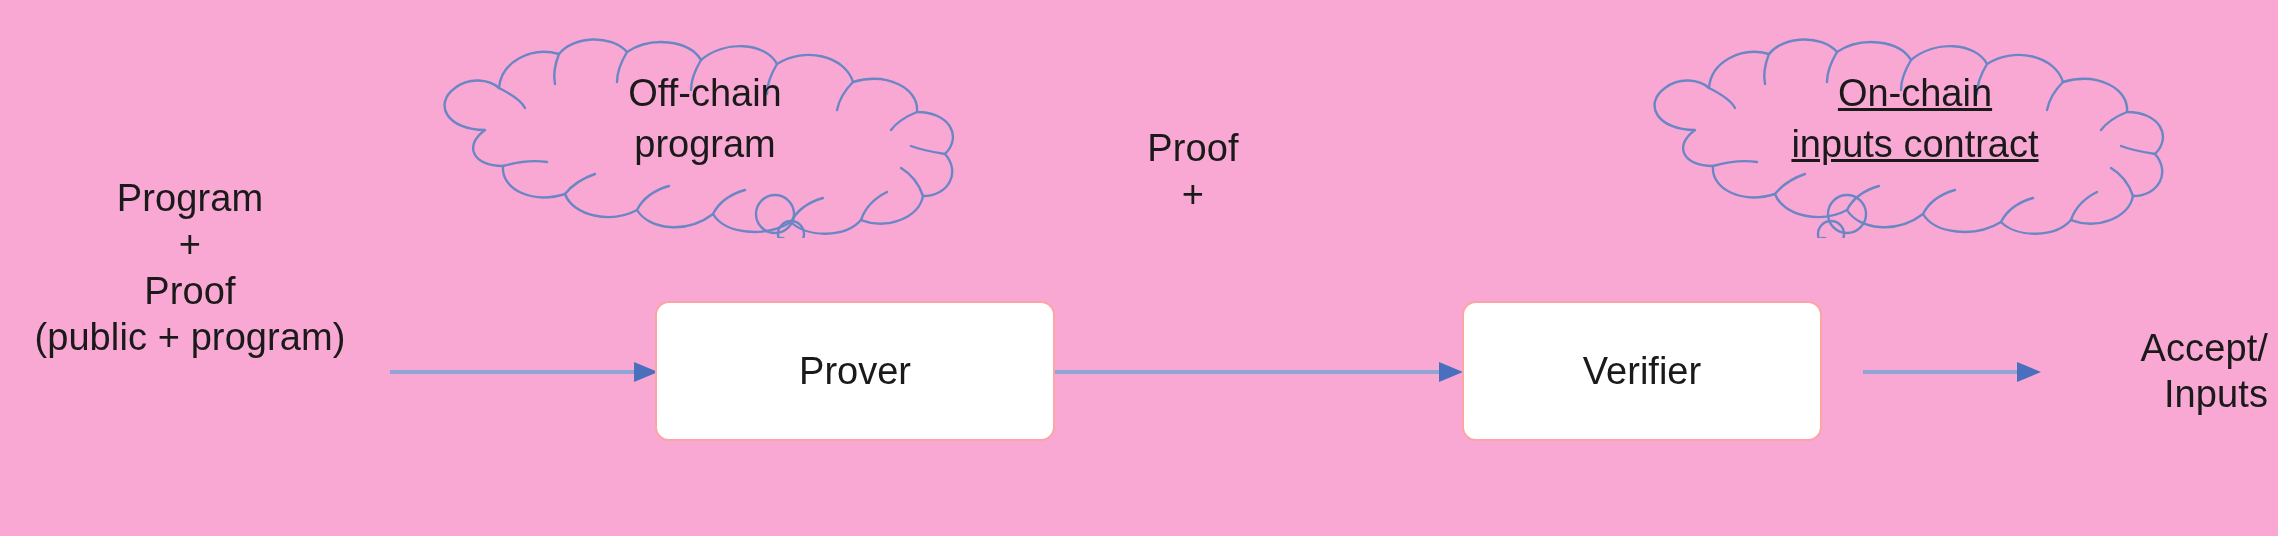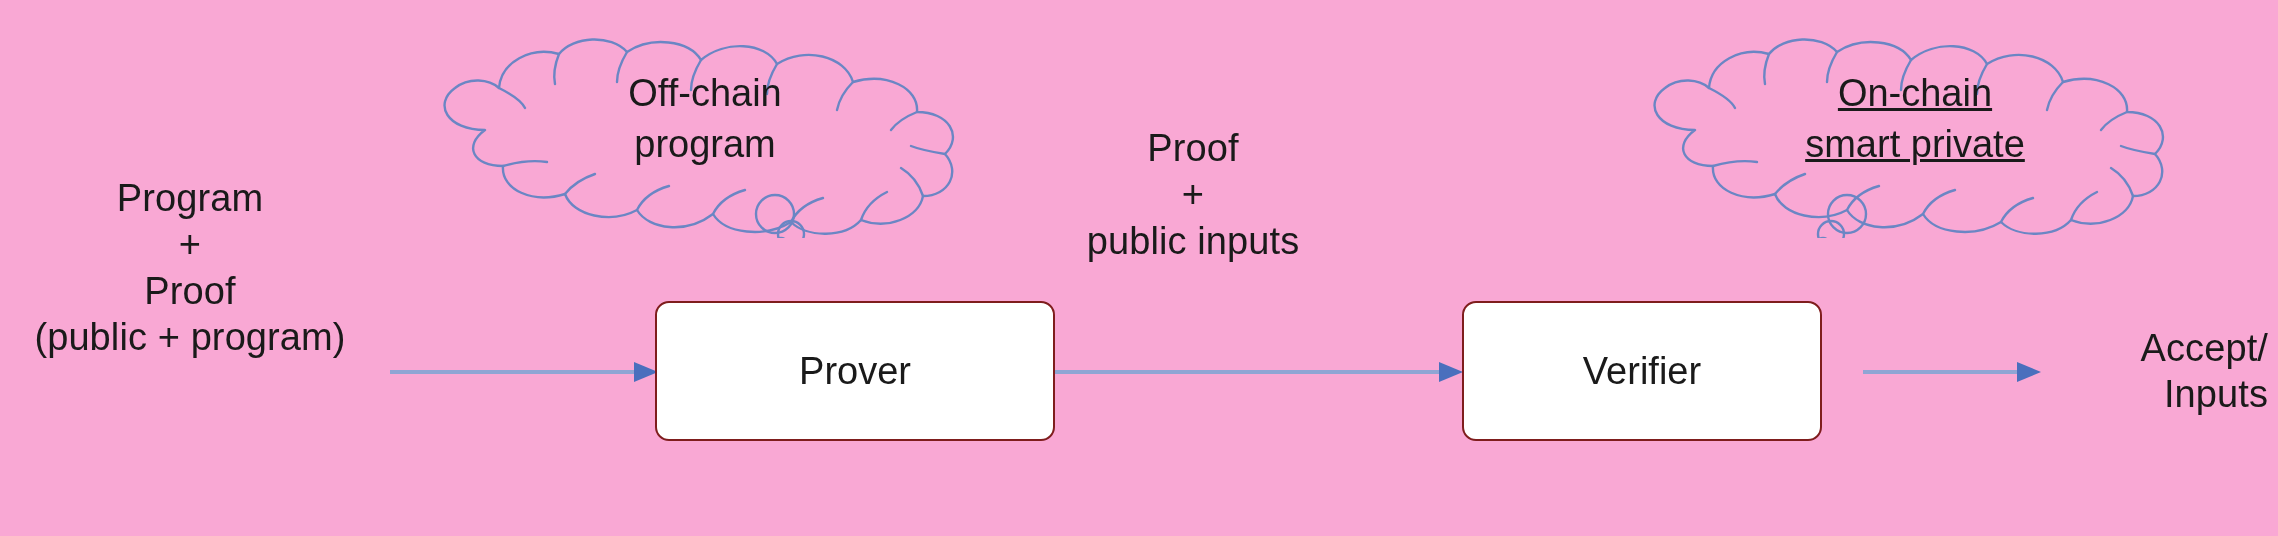--- a/index.html
+++ b/index.html
@@ -28,21 +28,21 @@
     text-align: center;
     white-space: nowrap;
     letter-spacing: 0.1px;
   }
   .text-block .line { display: block; }
 
   
   .proc-box {
     position: absolute;
     box-sizing: border-box;
-    border: 2px solid #7f1d1d;
+    border: 2px solid #fca5a5;
     border-radius: 14px;
     background: #ffffff;
     display: flex;
     align-items: center;
     justify-content: center;
   }
   .proc-box .box-label {
     color: #1a1a1a;
     font-family: "Liberation Sans", sans-serif;
     font-size: 38px;
@@ -168,21 +168,21 @@
         <path d="M276 22 C 270 32 266 42 266 52"></path>
         <path d="M202 14 C 196 24 192 34 192 44"></path>
         <path d="M134 16 C 130 26 128 36 130 46"></path>
         <circle cx="212" cy="176" r="19"></circle>
         <circle cx="196" cy="196" r="13"></circle>
         <circle cx="188" cy="207" r="7"></circle>
       </g>
     </svg>
     <div class="cloud-label" style="top:30px;text-decoration:underline;">
       <span class="line">On-chain</span>
-      <span class="line">smart private</span>
+      <span class="line">inputs contract</span>
     </div>
   </div>
 
   <div class="text-block" style="left:20px; top:175px; width:340px;">
     <span class="line">Program</span>
     <span class="line">+</span>
     <span class="line">Proof</span>
     <span class="line">(public + program)</span>
   </div>
 
@@ -193,21 +193,20 @@
     </svg>
   </div>
 
   <div class="proc-box" style="left:655px; top:301px; width:400px; height:140px;">
     <span class="box-label">Prover</span>
   </div>
 
   <div class="text-block" style="left:1028px; top:125px; width:330px;">
     <span class="line">Proof</span>
     <span class="line">+</span>
-    <span class="line">public inputs</span>
   </div>
 
   <div class="connector" style="left:1055px; top:357px; width:410px;">
     <svg width="410" height="30" viewBox="0 0 410 30" xmlns="http://www.w3.org/2000/svg">
       <line x1="0" y1="15" x2="388" y2="15" stroke="#8fa5d4" stroke-width="4"></line>
       <polygon points="384,5 408,15 384,25" fill="#4a6fbd"></polygon>
     </svg>
   </div>
 
   <div class="proc-box" style="left:1462px; top:301px; width:360px; height:140px;">

